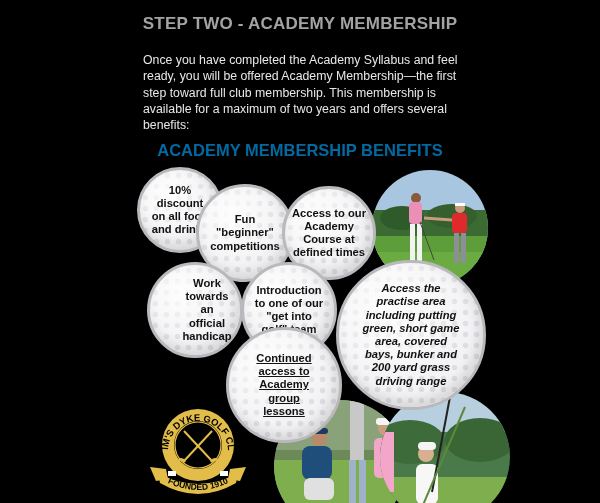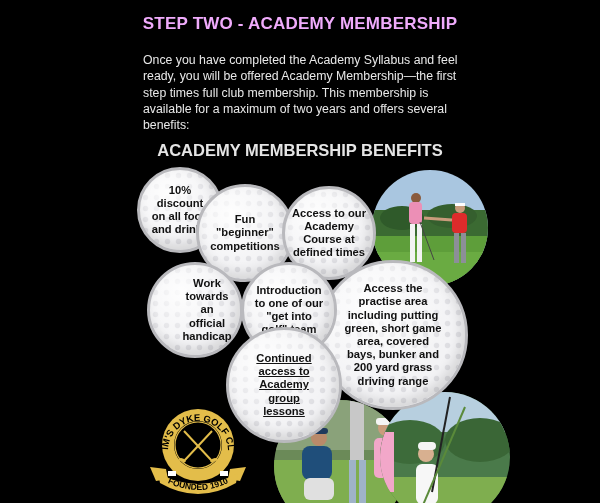--- a/index.html
+++ b/index.html
@@ -1,35 +1,35 @@
 <!DOCTYPE html>
 <html><head>
 <meta charset="utf-8">
 <style>
   html,body{margin:0;padding:0;}
   body{width:600px;height:503px;background:#000;overflow:hidden;position:relative;font-family:"Liberation Sans","DejaVu Sans",sans-serif;}
-  .title{position:absolute;top:14px;left:0;width:600px;text-align:center;color:#f0abfc;font-weight:bold;font-size:17px;letter-spacing:0.2px;}
+  .title{position:absolute;top:14px;left:0;width:600px;text-align:center;color:#a3a3a3;font-weight:bold;font-size:17px;letter-spacing:0.2px;}
   .intro{position:absolute;top:52px;left:143px;width:320px;color:#e8e8e8;font-size:12.3px;line-height:16.3px;}
-  .subtitle{position:absolute;top:141px;left:0;width:600px;text-align:center;color:#e5e5e5;font-weight:bold;font-size:16.5px;}
+  .subtitle{position:absolute;top:141px;left:0;width:600px;text-align:center;color:#0369a1;font-weight:bold;font-size:16.5px;}
   .ball{position:absolute;border-radius:50%;box-sizing:border-box;border:3px solid #b9b9bd;
     background:
       radial-gradient(circle at 35% 30%, rgba(255,255,255,0.9) 0%, rgba(255,255,255,0) 60%),
       radial-gradient(circle, #dedee2 2.2px, transparent 3.2px) 0 0/11px 11px,
       #f3f3f5;
     display:flex;align-items:center;justify-content:center;text-align:center;
     color:#111;font-weight:bold;font-size:11.2px;line-height:13.2px;box-shadow:inset -4px -6px 12px rgba(0,0,0,0.12);}
   .ball span{display:block;}
   .photo{position:absolute;border-radius:50%;overflow:hidden;}
   .logo{position:absolute;}
 </style>
 </head>
 <body>
 
 <div class="title">STEP TWO - ACADEMY MEMBERSHIP</div>
-<div class="intro">Once you have completed the Academy Syllabus and feel ready, you will be offered Academy Membership—the first step times full club membership. This membership is available for a maximum of two years and offers several benefits:</div>
+<div class="intro">Once you have completed the Academy Syllabus and feel ready, you will be offered Academy Membership—the first step toward full club membership. This membership is available for a maximum of two years and offers several benefits:</div>
 <div class="subtitle">ACADEMY MEMBERSHIP BENEFITS</div>
 
 <div class="photo" style="left:372px;top:170px;width:116px;height:116px;">
   <svg width="116" height="116" viewBox="0 0 116 116">
     <rect width="116" height="116" fill="#a9c6e0"></rect>
     <rect y="40" width="116" height="30" fill="#3b6a32"></rect>
     <ellipse cx="30" cy="48" rx="22" ry="12" fill="#2f5a2a"></ellipse>
     <ellipse cx="80" cy="46" rx="25" ry="12" fill="#355f2e"></ellipse>
     <rect y="66" width="116" height="50" fill="#5e9e3a"></rect>
     <rect y="82" width="116" height="34" fill="#6aab42"></rect>
@@ -88,21 +88,21 @@
 </div>
 
 <div class="ball" style="left:196px;top:184px;width:98px;height:98px;padding:0 6px;">
   <span style="width:84px;">Fun "beginner" competitions</span>
 </div>
 
 <div class="ball" style="left:282px;top:186px;width:94px;height:94px;padding:0 4px;">
   <span style="width:86px;text-align:center;">Access to our Academy Course at defined times</span>
 </div>
 
-<div class="ball" style="left:318px;top:260px;width:150px;height:150px;padding:0 14px;">
+<div class="ball" style="left:336px;top:260px;width:150px;height:150px;padding:0 14px;font-style:italic;">
   <span style="width:100px;">Access the practise area including putting green, short game area, covered bays, bunker and 200 yard grass driving range</span>
 </div>
 
 <div class="ball" style="left:147px;top:262px;width:96px;height:96px;padding:0 10px;">
   <span style="width:62px;margin-left:24px;">Work towards an official handicap</span>
 </div>
 
 <div class="ball" style="left:241px;top:262px;width:96px;height:96px;padding:0 8px;">
   <span style="width:74px;">Introduction to one of our "get into golf" team</span>
 </div>

